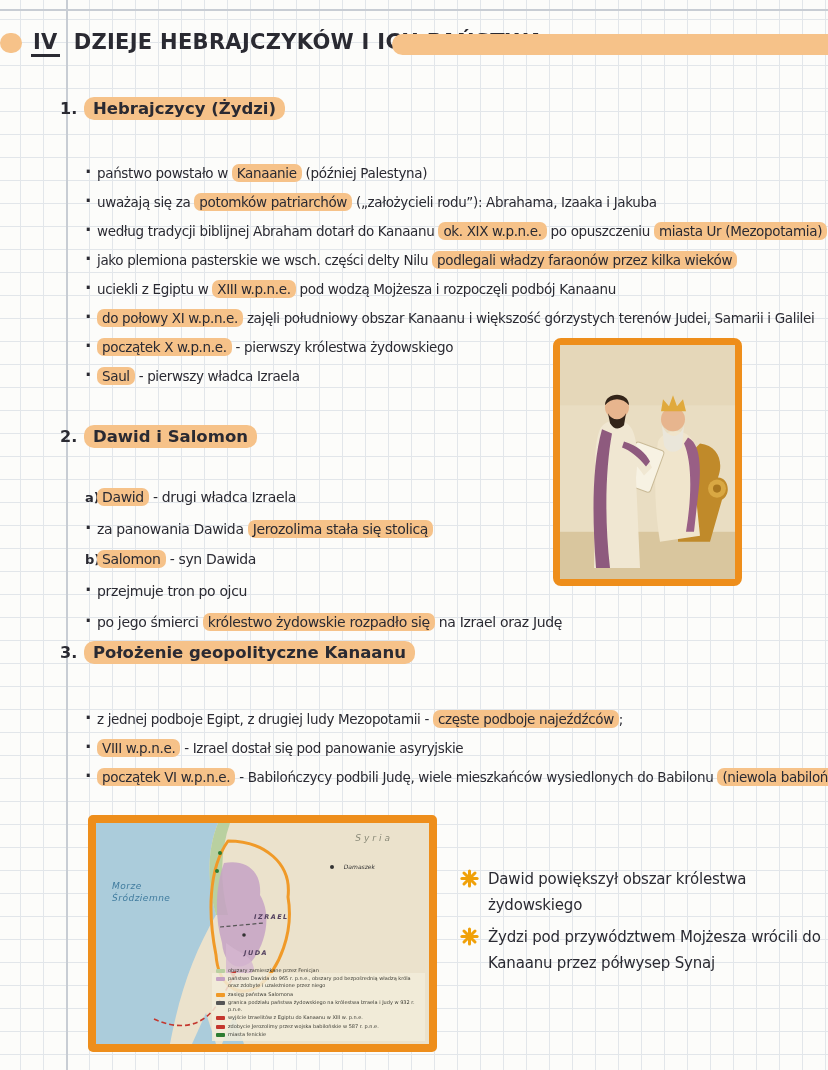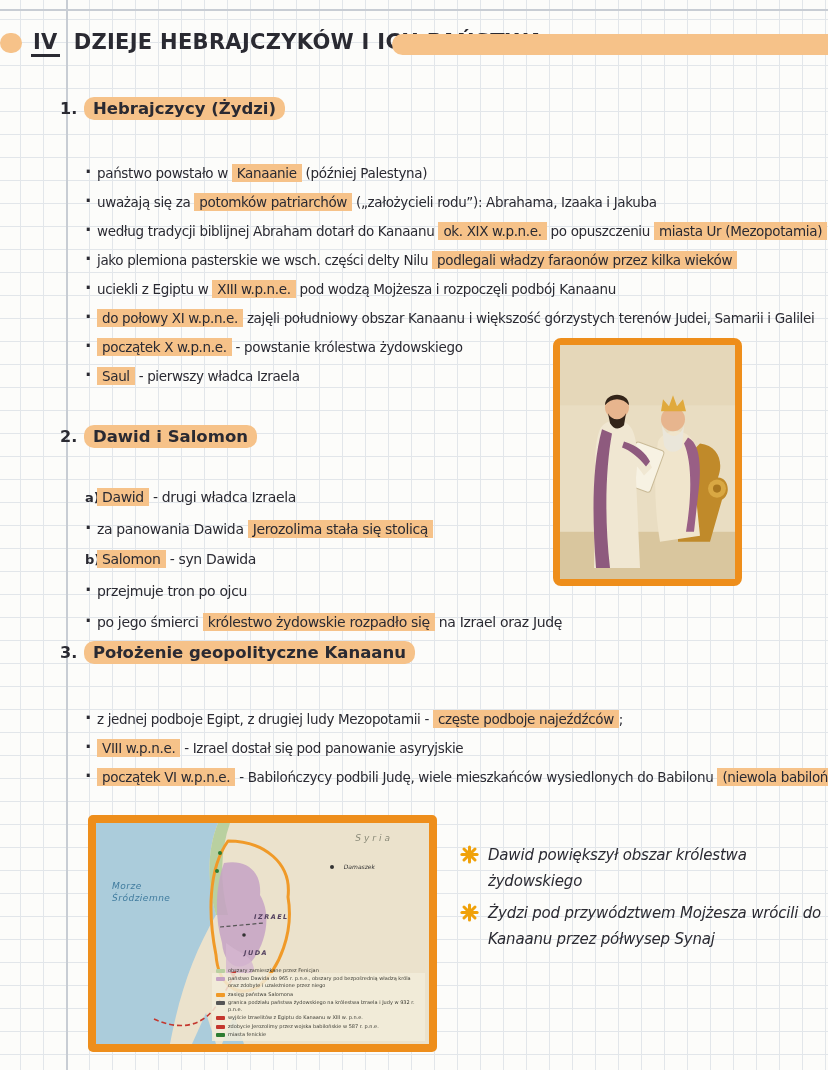--- a/index.html
+++ b/index.html
@@ -25,21 +25,21 @@
   .pill-left { position:absolute; left:0; top:5px; width:22px; height:20px;
                background:var(--highlight,#f6c289); border-radius:10px; }
   .title-h { position:absolute; left:31px; top:2px; font-size:21px; font-weight:bold;
              letter-spacing:0.3px; white-space:nowrap; }
   .title-h .numeral { display:inline-block; border-bottom:3px solid var(--ink,#2a2a32);
                       padding:0 2px 0 2px; margin-right:14px; }
   .bar-right { position:absolute; left:392px; right:0; top:6px; height:21px;
                background:var(--highlight,#f6c289); border-radius:12px 0 0 12px; }
 
   
-  .hl { background:var(--highlight,#f6c289); border-radius:0; padding:1px 5px; }
+  .hl { background:var(--highlight,#f6c289); border-radius:7px; padding:1px 5px; }
 
   
   .sec { position:absolute; left:60px; width:768px; }
   .sec1 { top:96px; }
   .sec2 { top:424px; }
   .sec3 { top:640px; }
   .sec-head { line-height:26px; font-weight:bold; }
   .sec-num { display:inline-block; width:24px; font-size:16px; }
   .sec-title { font-size:16.5px; padding:2px 9px; border-radius:10px; }
   .sec1 .items { margin-top:36px; }
@@ -71,21 +71,21 @@
   .lbl-syria { right:36px; top:10px; font-size:9px; color:#8a8a78; letter-spacing:3px; }
   .lbl-damascus { right:54px; top:40px; font-size:6px; color:#333; }
   .lbl-israel { left:158px; top:90px; font-size:6.5px; letter-spacing:1.5px; color:#53405f; font-weight:bold; }
   .lbl-juda { left:148px; top:126px; font-size:6.5px; letter-spacing:1.5px; color:#53405f; font-weight:bold; }
   .legend { position:absolute; left:120px; right:6px; bottom:5px; }
   .legend-row { display:flex; align-items:flex-start; margin-bottom:1px; }
   .legend-row .swatch { flex:none; width:9px; height:4px; margin:2px 3px 0 0; border-radius:1px; }
   .legend-row span:last-child { font-size:5px; line-height:1.45; color:#3a3a32; }
 
   
-  .notes { position:absolute; left:460px; top:842px; width:366px;font-style:italic; }
+  .notes { position:absolute; left:460px; top:866px; width:366px; }
   .note { display:flex; gap:9px; margin-bottom:5px; }
   .note .star-wrap { flex:none; margin-top:3px; }
   .note-text { font-size:15px; line-height:1.75; letter-spacing:-0.2px; }
 </style>
 </head>
 <body>
 
 <div class="page">
   <div class="hline"></div>
   <div class="vline"></div>
@@ -120,21 +120,21 @@
         <div class="item">
           <span class="marker dot">·</span>
           <span class="txt"><span>uciekli z Egiptu w </span><span class="hl">XIII w.p.n.e.</span><span> pod wodzą Mojżesza i rozpoczęli podbój Kanaanu</span></span>
         </div>
         <div class="item">
           <span class="marker dot">·</span>
           <span class="txt"><span class="hl">do połowy XI w.p.n.e.</span><span> zajęli południowy obszar Kanaanu i większość górzystych terenów Judei, Samarii i Galilei</span></span>
         </div>
         <div class="item">
           <span class="marker dot">·</span>
-          <span class="txt"><span class="hl">początek X w.p.n.e.</span><span> - powstanie królestwa żydowskiego</span></span>
+          <span class="txt"><span class="hl">początek X w.p.n.e.</span><span> - pierwszy królestwa żydowskiego</span></span>
         </div>
         <div class="item">
           <span class="marker dot">·</span>
           <span class="txt"><span class="hl">Saul</span><span> - pierwszy władca Izraela</span></span>
         </div>
       </div>
     </section>
   <section class="sec sec2">
       <div class="sec-head"><span class="sec-num">2.</span><span class="hl sec-title">Dawid i Salomon</span></div>
       <div class="items">

